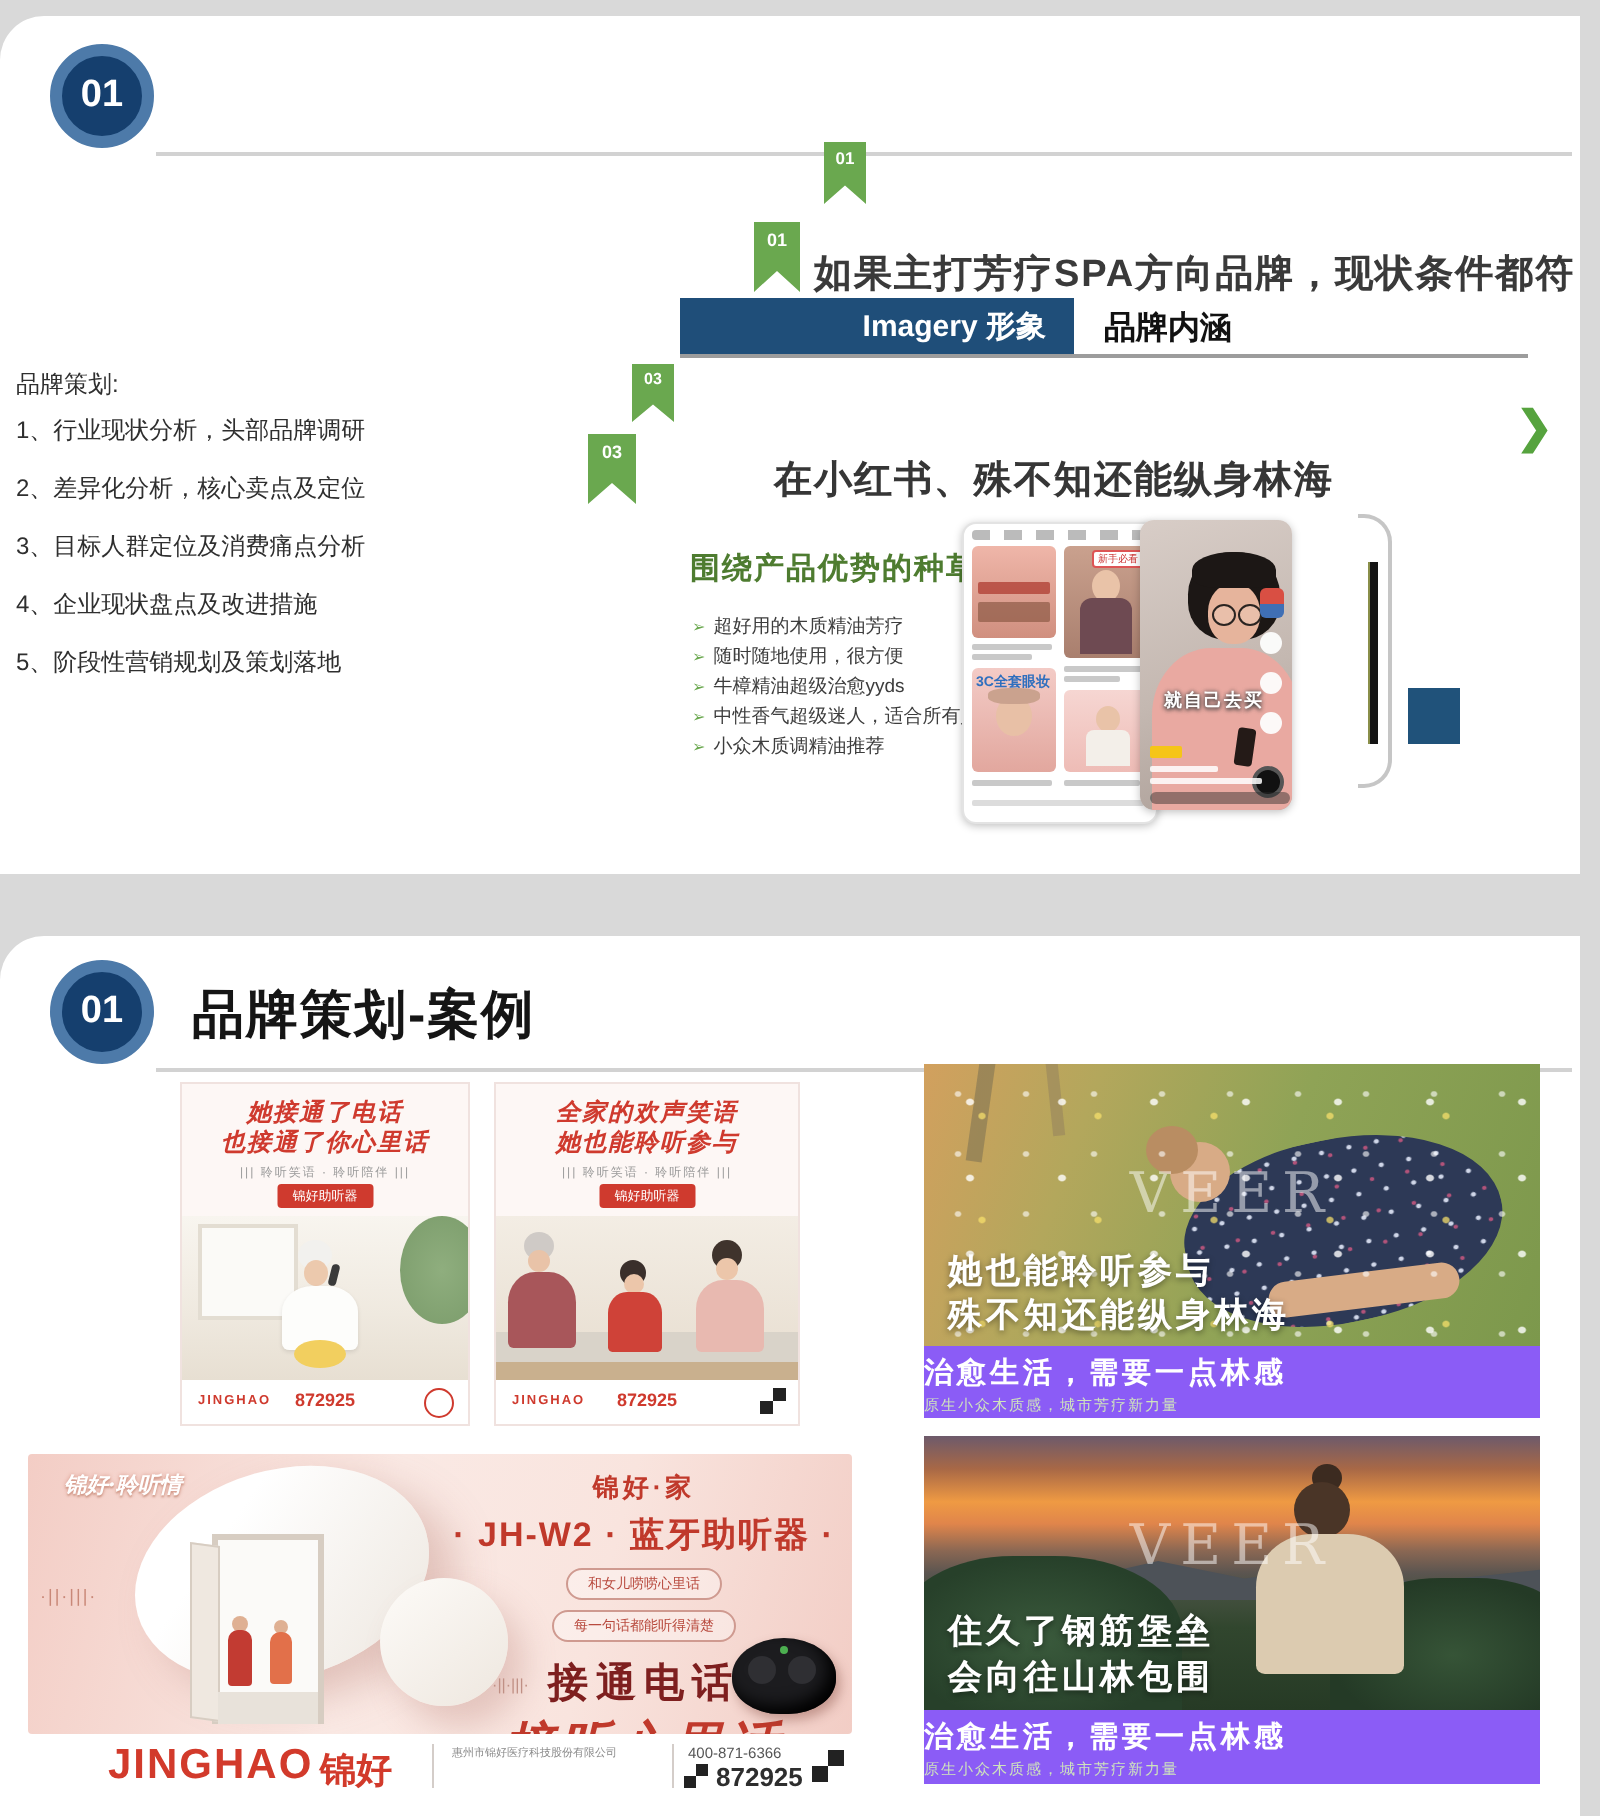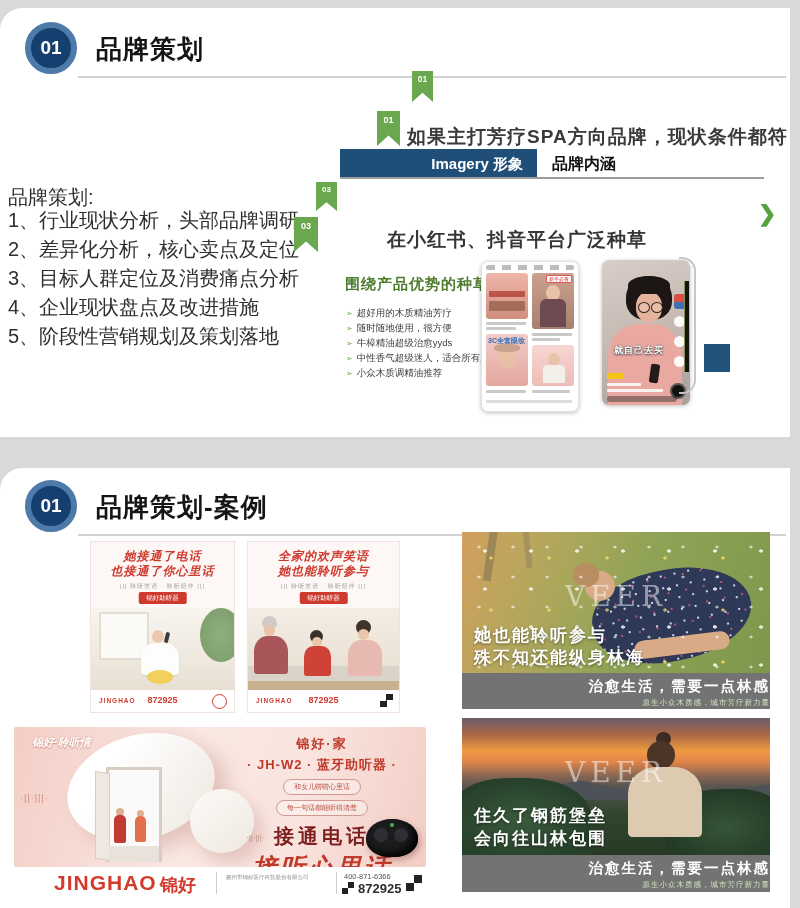--- a/index.html
+++ b/index.html
@@ -14,21 +14,21 @@
   .slidetitle{position:absolute;font-size:26px;font-weight:bold;color:#151515;letter-spacing:1px;}
   .hline{position:absolute;height:2px;background:#d2d2d2;}
   
   .ribbon{position:absolute;background:#6aa84f;color:#fff;font-weight:bold;text-align:center;
     clip-path:polygon(0 0,100% 0,100% 100%,50% 70%,0 100%);}
   
   .hl{position:absolute;font-weight:bold;color:#3a3a3a;font-size:19px;letter-spacing:1px;}
   .tabbar-active{position:absolute;background:#1f4e79;color:#fff;font-weight:bold;font-size:15px;
     text-align:right;line-height:29px;padding-right:14px;box-sizing:border-box;padding-left:16px;}
   .tabbar-inactive{position:absolute;color:#111;font-weight:bold;font-size:16px;}
-  .leftlist div{position:absolute;left:0;font-size:20px;color:#2f2f2f;white-space:nowrap;}
+  .leftlist div{position:absolute;left:0;font-size:12px;color:#2f2f2f;white-space:nowrap;}
   .bullet-row{position:absolute;font-size:9.5px;color:#3d3d3d;white-space:nowrap;}
   .bullet-row .mk{color:#6aa84f;font-size:8px;margin-right:4px;}
   .chev{position:absolute;color:#56a33e;font-size:22px;font-weight:bold;}
   .seedhead{position:absolute;color:#4e7c30;font-weight:bold;font-size:15px;letter-spacing:1px;}
   
   .phone{position:absolute;border-radius:7px;overflow:hidden;box-shadow:0 1px 4px rgba(0,0,0,.25);}
   .xhs{background:#fff;border:1px solid #e3e3e3;}
   .xhs .topbar{position:absolute;left:4px;top:3px;width:88px;height:5px;
      background:repeating-linear-gradient(90deg,#bbb 0 9px,transparent 9px 16px);border-radius:2px;}
   .tile{position:absolute;border-radius:3px;overflow:hidden;}
@@ -81,21 +81,21 @@
      box-shadow:10px 12px 20px rgba(180,120,108,.35);}
   .aidtip{position:absolute;left:176px;top:62px;width:64px;height:64px;border-radius:50%;
      background:linear-gradient(140deg,#fdfbf8,#eee7df);box-shadow:8px 10px 16px rgba(180,120,108,.3);}
   .door{position:absolute;left:92px;top:40px;width:50px;height:92px;background:#fbfaf8;
      border:3px solid #d7cdc2;border-bottom:none;}
   .doorpanel{position:absolute;left:-14px;top:2px;width:13px;height:86px;background:#efe8e0;
      border:1px solid #d7cdc2;transform:skewY(8deg);}
   .wave{position:absolute;color:#c98878;font-size:9px;letter-spacing:1px;}
   .btxt{position:absolute;left:208px;top:8px;width:200px;text-align:center;}
   .bbrand{color:#c0392b;font-weight:bold;font-size:13px;letter-spacing:2px;}
-  .bprod{color:#c0392b;font-weight:bold;font-size:13px;margin-top:3px;letter-spacing:1px;}
+  .bprod{color:#c0392b;font-weight:bold;font-size:17px;margin-top:3px;letter-spacing:1px;}
   .bubble{display:inline-block;border:1px solid #cf9a90;border-radius:10px;padding:2px 10px;
      font-size:7px;color:#b84a3e;margin-top:5px;background:rgba(255,255,255,.35);}
   .bmain1{margin-top:7px;color:#7e1f1f;font-weight:bold;font-size:20px;letter-spacing:4px;}
   .bmain1 .wv{color:#c09085;font-size:8px;font-weight:normal;letter-spacing:0;vertical-align:middle;}
   .bmain2{margin-top:1px;color:#c0392b;font-weight:bold;font-size:25px;font-style:italic;
      font-family:"DejaVu Serif",serif;letter-spacing:3px;}
   .case{position:absolute;left:352px;top:92px;width:52px;height:38px;background:#1c1c1f;
      border-radius:50% 50% 46% 46%;box-shadow:inset -4px -4px 8px #000,2px 3px 6px rgba(120,60,50,.4);}
   .case .b1,.case .b2{position:absolute;top:9px;width:14px;height:14px;border-radius:50%;background:#2f2f33;}
   .case .gdot{position:absolute;left:24px;top:4px;width:4px;height:4px;border-radius:50%;background:#4caf50;}
@@ -107,35 +107,34 @@
   .company{position:absolute;left:212px;top:7px;width:104px;font-size:5.5px;color:#8a8a8a;line-height:7px;}
   .hotline{position:absolute;left:330px;top:5px;font-size:7.5px;color:#555;}
   .bigphone{position:absolute;left:344px;top:14px;font-size:13px;font-weight:bold;color:#2e2e2e;}
   
   .card{position:absolute;overflow:hidden;}
   .cphoto{position:absolute;left:0;top:0;width:100%;overflow:hidden;}
   .veer{position:absolute;width:100%;text-align:center;font-family:"DejaVu Serif",serif;
      color:rgba(255,255,255,.5);letter-spacing:5px;font-size:28px;}
   .cline{position:absolute;left:12px;color:#fff;font-weight:bold;font-size:17px;letter-spacing:2px;
      text-shadow:0 1px 3px rgba(0,0,0,.45);}
-  .gbar{position:absolute;left:0;width:100%;background:#737373;text-align:right;}
+  .gbar{position:absolute;left:0;width:100%;background:#8b5cf6;text-align:left;}
   .gbar .t{color:#fff;font-weight:bold;font-size:14.5px;letter-spacing:2px;margin-top:4px;}
   .gbar .s{color:#cfe3bd;font-size:7.5px;letter-spacing:1px;margin-top:2px;}
 </style>
 </head>
 <body>
 
 <div id="canvas">
 
   <div class="slide" style="top:8px;height:429px;">
 
     <div class="numbadge" style="left:25px;top:14px;">
       <span>01</span>
     </div>
-    <div class="slidetitle" style="left:96px;top:24px;">品牌策划</div>
     <div class="hline" style="left:78px;top:68px;width:708px;"></div>
 
     <div class="ribbon" style="left:412px;top:63px;width:21px;height:28px;font-size:8.5px;padding-top:3px;">01</div>
 
     <div class="ribbon" style="left:377px;top:103px;width:23px;height:31px;font-size:9px;padding-top:4px;">01</div>
     <div class="hl" style="left:407px;top:116px;">如果主打芳疗SPA方向品牌，现状条件都符合</div>
 
     <div class="tabbar-active" style="left:340px;top:141px;width:197px;height:29px;">Imagery 形象</div>
     <div class="tabbar-inactive" style="left:552px;top:146px;">品牌内涵</div>
     <div class="hline" style="left:340px;top:169px;width:424px;background:#9c9c9c;"></div>
@@ -145,21 +144,21 @@
       <div style="left:8px;top:199px;">1、行业现状分析，头部品牌调研</div>
       <div style="left:8px;top:228px;">2、差异化分析，核心卖点及定位</div>
       <div style="left:8px;top:257px;">3、目标人群定位及消费痛点分析</div>
       <div style="left:8px;top:286px;">4、企业现状盘点及改进措施</div>
       <div style="left:8px;top:315px;">5、阶段性营销规划及策划落地</div>
     </div>
 
     <div class="ribbon" style="left:316px;top:174px;width:21px;height:26px;font-size:8px;padding-top:3px;">03</div>
     <div class="ribbon" style="left:294px;top:209px;width:24px;height:31px;font-size:9px;padding-top:4px;">03</div>
 
-    <div class="hl" style="left:387px;top:219px;color:#363636;">在小红书、抖音平台广泛种草</div>
+    <div class="hl" style="left:387px;top:219px;color:#363636;">在小红书、殊不知还能纵身林海</div>
     <div class="chev" style="left:758px;top:193px;">❯</div>
 
     <div class="seedhead" style="left:345px;top:267px;">围绕产品优势的种草内容</div>
 
     <div class="bullet-row" style="left:346px;top:299px;">
       <span class="mk">➢</span><span>超好用的木质精油芳疗</span></div>
     <div class="bullet-row" style="left:346px;top:314px;">
       <span class="mk">➢</span><span>随时随地使用，很方便</span></div>
     <div class="bullet-row" style="left:346px;top:329px;">
       <span class="mk">➢</span><span>牛樟精油超级治愈yyds</span></div>
@@ -190,21 +189,21 @@
       <div class="capbar" style="left:50px;top:71px;width:40px;"></div>
       <div class="capbar" style="left:50px;top:76px;width:28px;"></div>
       <div class="tile" style="left:50px;top:83px;width:42px;height:41px;background:linear-gradient(180deg,#f6d6d2,#eebcb6);">
         <div class="abs head" style="left:16px;top:8px;width:12px;height:13px;background:#e9c3a8;"></div>
         <div class="abs" style="left:11px;top:20px;width:22px;height:18px;background:#f3efe9;border-radius:4px 4px 0 0;"></div>
       </div>
       <div class="capbar" style="left:50px;top:128px;width:38px;"></div>
       <div class="capbar" style="left:4px;top:138px;width:86px;background:#dcdcdc;"></div>
     </div>
 
-    <div class="phone dy" style="left:602px;top:252px;width:88px;height:145px;">
+    <div class="phone dy" style="left:570px;top:252px;width:76px;height:145px;">
       <div class="dyhair"></div>
       <div class="dyface"></div>
       <div class="abs" style="left:26px;top:16px;width:42px;height:18px;background:#1c1715;border-radius:50% 50% 30% 30%;"></div>
       <div class="dyglass" style="left:36px;top:42px;"></div>
       <div class="dyglass" style="left:49px;top:42px;"></div>
       <div class="dysweater"></div>
       <div class="dybottle"></div>
       <div class="dycap">就自己去买</div>
       <div class="dycard"></div>
       <div class="dyic" style="top:56px;"></div>

